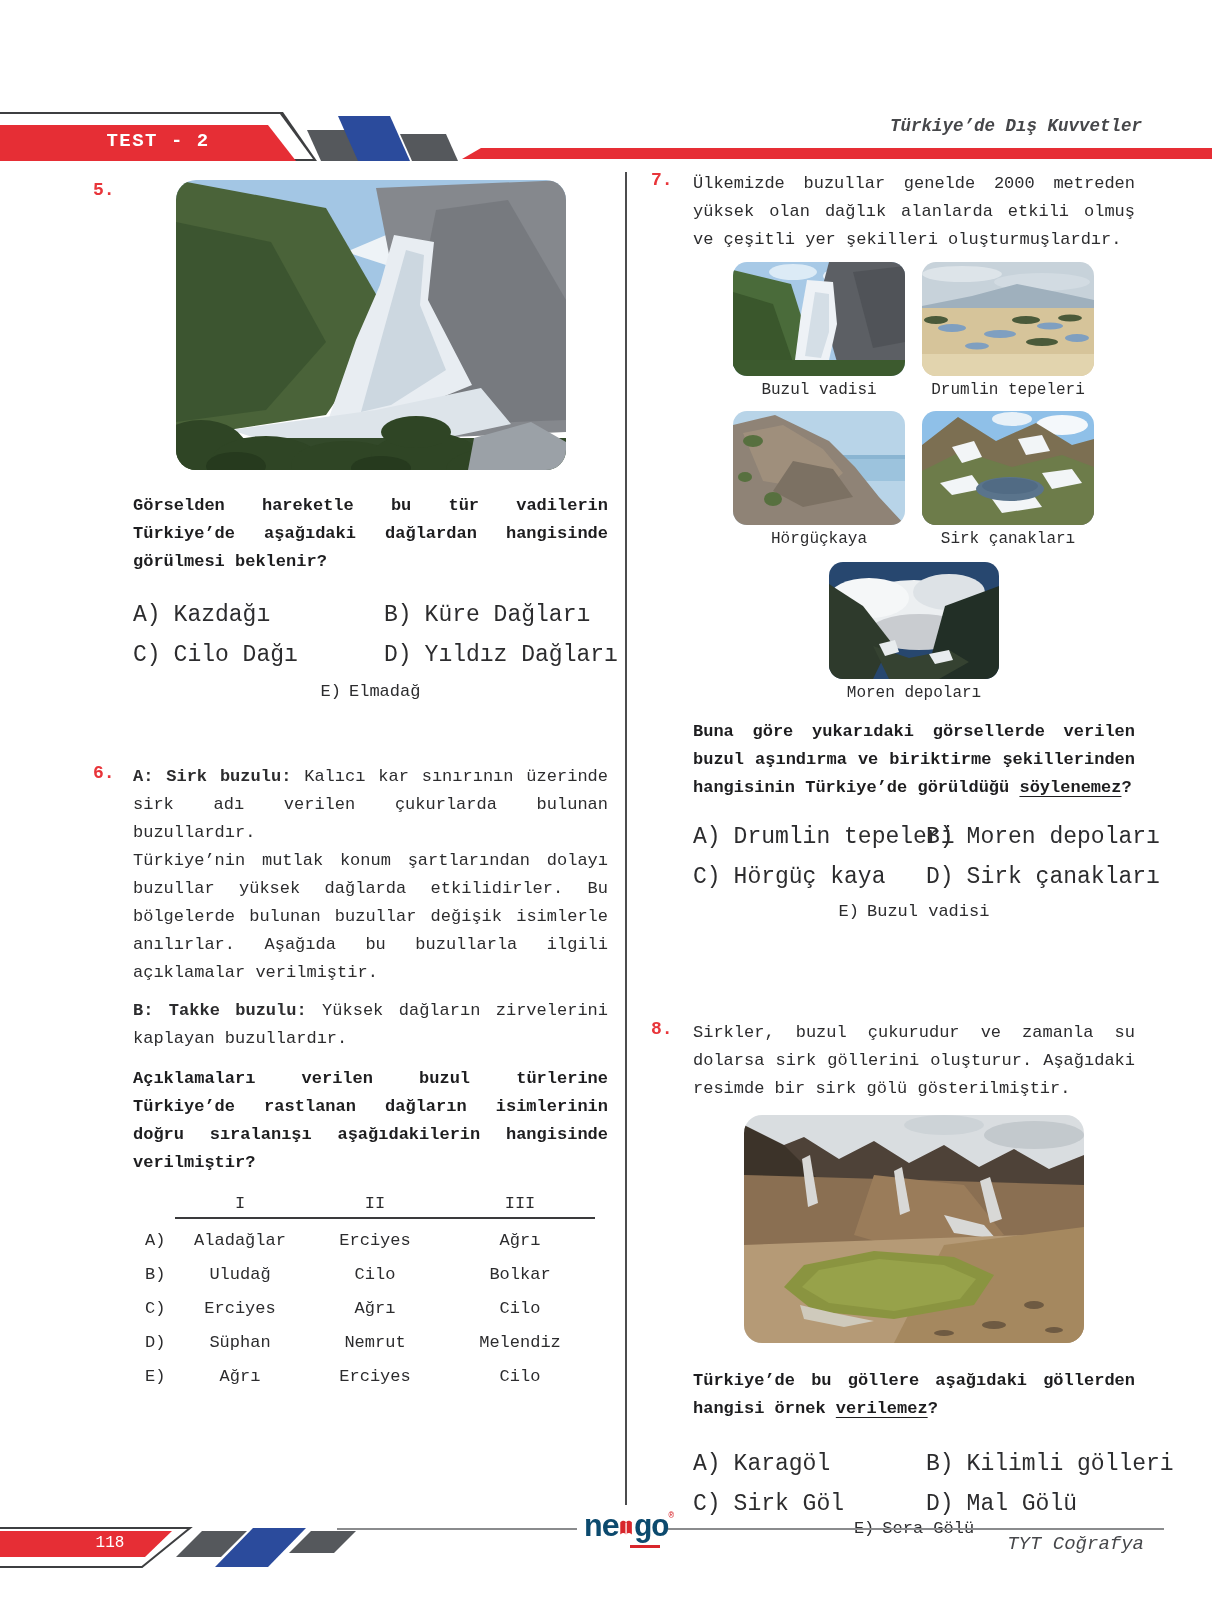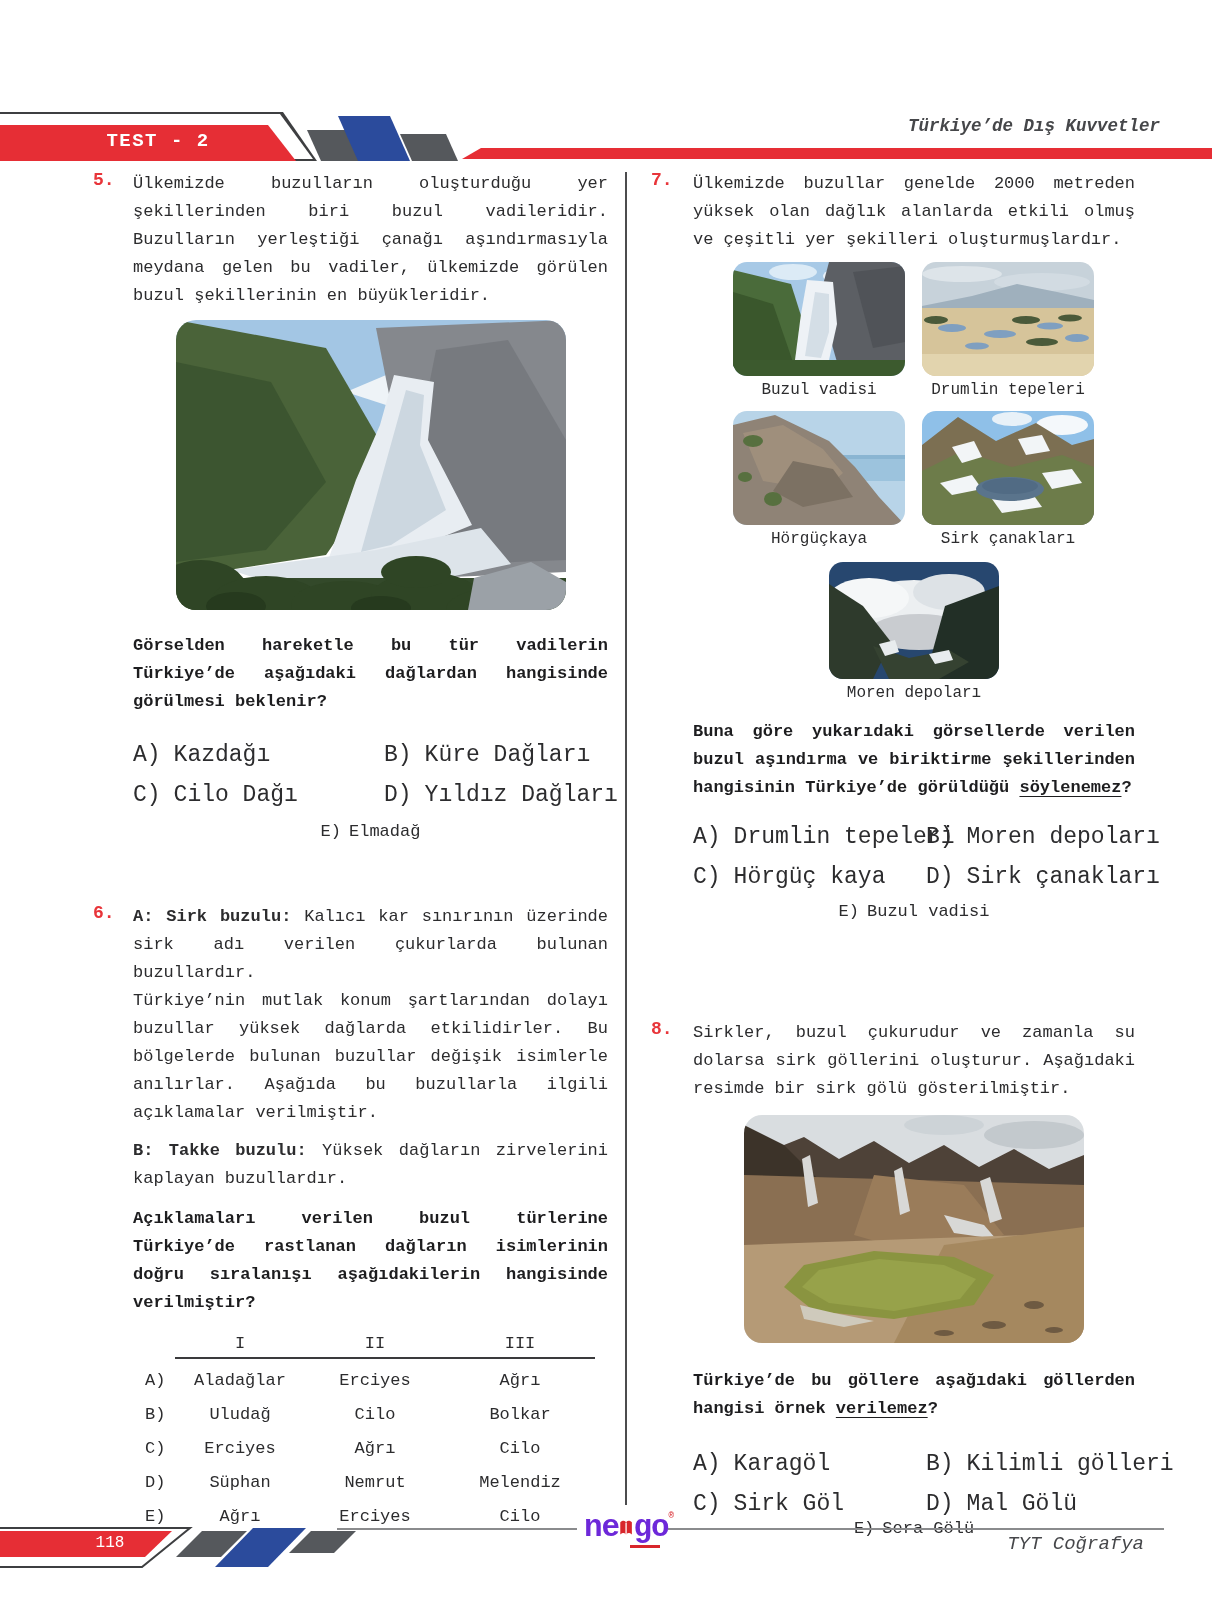--- a/index.html
+++ b/index.html
@@ -16,21 +16,21 @@
   .hdr-banner { position:absolute; left:0; top:125px; width:296px; height:36px;
     clip-path:polygon(0 0,268px 0,100% 100%,0 100%); }
   .hdr-test-label { position:absolute; left:58px; top:130px; width:200px; text-align:center;
     color:#fff; font-size:19px; font-weight:bold; letter-spacing:1.5px; }
   .stripe { position:absolute; }
   .hdr-stripe1 { left:307px; top:130px; width:55px;  height:31px; clip-path:polygon(0 0,41px 0,100% 100%,14px 100%); }
   .hdr-stripe2 { left:338px; top:116px; width:72px;  height:45px; clip-path:polygon(0 0,52px 0,100% 100%,20px 100%); }
   .hdr-stripe3 { left:400px; top:134px; width:58px;  height:27px; clip-path:polygon(0 0,46px 0,100% 100%,12px 100%); }
   .hdr-redline { position:absolute; left:462px; top:148px; width:756px; height:11px;
     clip-path:polygon(19px 0,100% 0,100% 100%,0 100%); }
-  .hdr-topic { position:absolute; right:52px; top:116px; font-size:17.5px; font-style:italic;
+  .hdr-topic { position:absolute; right:70px; top:116px; font-size:17.5px; font-style:italic;
     color:#46474a; font-weight:bold; }
   
   .divider { position:absolute; left:625px; top:172px; width:2px; height:1333px; background:#4c4c4e; }
   .col { position:absolute; top:170px; }
   .col-left  { left:85px;  width:523px; }
   .col-right { left:651px; width:484px; }
   .q { position:relative; padding-left:48px; }
   .qnum { position:absolute; left:8px; top:0; color:#e8353a; font-weight:bold; font-size:18px; }
   .para { font-size:17px; line-height:28px; text-align:justify; margin:0; }
   .boldq { font-size:17px; line-height:28px; text-align:justify; font-weight:bold; color:#1d1d1f; margin:0; }
@@ -62,21 +62,21 @@
   
   .ftr-decor { position:absolute; left:0; top:1520px; }
   .ftr-page { position:absolute; left:80px; top:1534px; width:60px; text-align:center;
     color:#fff; font-size:16px; }
   .ftr-line { position:absolute; top:1528px; height:2px; background:#8a8b8d; }
   .ftr-line.l1 { left:337px; width:240px; }
   .ftr-line.l2 { left:668px; width:496px; }
   .ftr-right { position:absolute; right:68px; top:1533px; font-size:19px; font-style:italic; color:#46474a; }
   .brand { position:absolute; left:584px; top:1512px; width:90px; text-align:center; }
   .brand-row { display:flex; align-items:center; justify-content:center; }
-  .brand-txt { font-size:31px; font-weight:bold; color:#6d28d9; letter-spacing:-1px; line-height:1; }
+  .brand-txt { font-size:31px; font-weight:bold; color:#0c4a6e; letter-spacing:-1px; line-height:1; }
   .brand-reg { font-size:9px; color:#d8262c; vertical-align:top; position:relative; top:-12px; }
   .brand-sub { width:30px; height:3px; background:#d8262c; margin:2px 0 0 46px; }
 </style>
 </head>
 <body>
 
 <div class="page">
 
   <div class="hdr-outline-dark"></div>
   <div class="hdr-outline-white"></div>
@@ -87,21 +87,20 @@
   <div class="stripe hdr-stripe3" style="background:#55585c;"></div>
   <div class="hdr-redline" style="background:#e62e35;"></div>
   <div class="hdr-topic">Türkiye’de Dış Kuvvetler</div>
 
   <div class="divider"></div>
 
   <div class="col col-left">
 
     <div class="q">
       <span class="qnum">5.</span>
-      <p class="para">Ülkemizde buzulların oluşturduğu yer şekillerinden biri buzul vadileridir. Buzulların yerleştiği çanağı aşındırmasıyla meydana gelen bu vadiler, ülkemizde görülen buzul şekillerinin en büyükleridir.</p>
 
       <svg class="photo q5-photo" viewBox="0 0 390 290">
         <rect width="390" height="160" fill="#a3c6e4"></rect>
         <polygon points="170,72 255,36 340,78 250,98" fill="#eef3f7"></polygon>
         <polygon points="200,8 390,0 390,252 252,258 222,120" fill="#85888d"></polygon>
         <polygon points="260,30 332,20 390,120 390,240 265,245 240,130" fill="#73767b" opacity="0.75"></polygon>
         <polygon points="0,0 150,28 215,140 150,235 0,258" fill="#4a6339"></polygon>
         <polygon points="0,42 95,62 150,162 90,230 0,242" fill="#3c5530"></polygon>
         <polygon points="218,55 258,62 252,120 296,205 210,240 148,252 180,160 204,105" fill="#e8edf2"></polygon>
         <polygon points="230,70 248,75 244,125 270,190 215,225 185,232 205,160" fill="#ccd7e0"></polygon>

